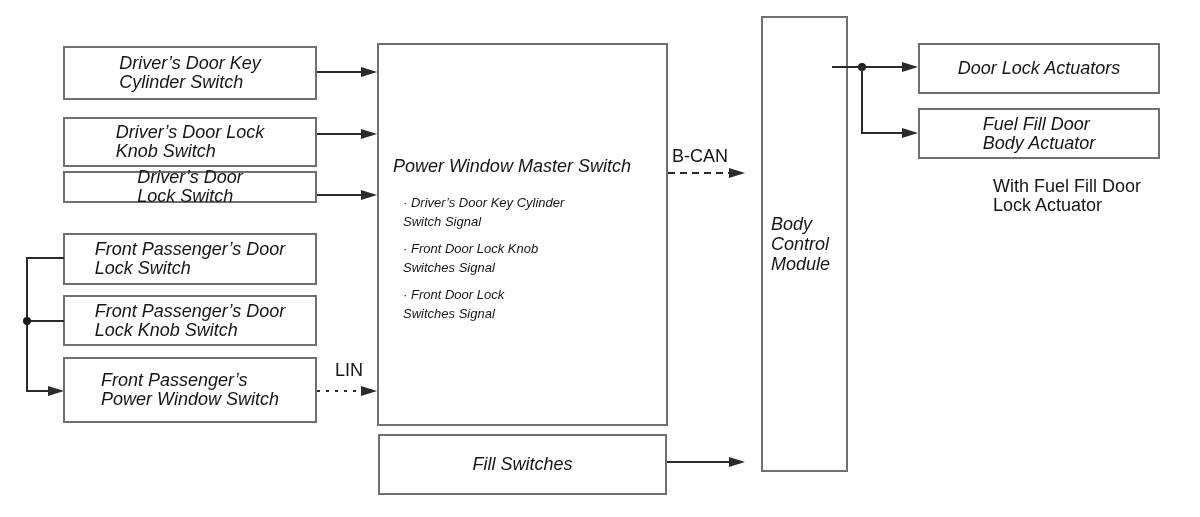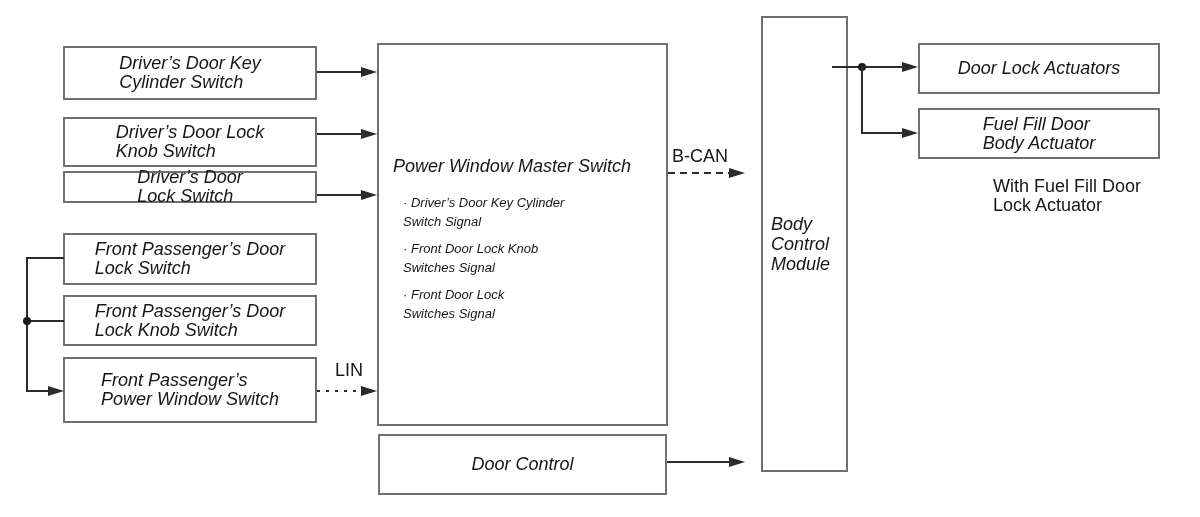--- a/index.html
+++ b/index.html
@@ -122,21 +122,21 @@
 Switches Signal</div>
       </div>
     </div>
   </div>
 
   <div class="lbl" style="left:662px; top:147px; width:76px;">B-CAN</div>
   <div class="dashline" style="left:668px; top:172px; width:62px;"></div>
   <div class="head" style="left:729px; top:168px;"></div>
 
   <div class="box" style="left:378px; top:434px; width:289px; height:61px;">
-    <span class="txt">Door Control</span>
+    <span class="txt">Fill Switches</span>
   </div>
   <div class="hline" style="left:667px; top:461px; width:63px;"></div>
   <div class="head" style="left:729px; top:457px;"></div>
 
   <div class="box" style="left:745px; top:16px; width:87px; height:456px; justify-content:flex-start;margin-left:16px;">
     <span class="txt bcm-txt">Body
 Control
 Module</span>
   </div>
 

